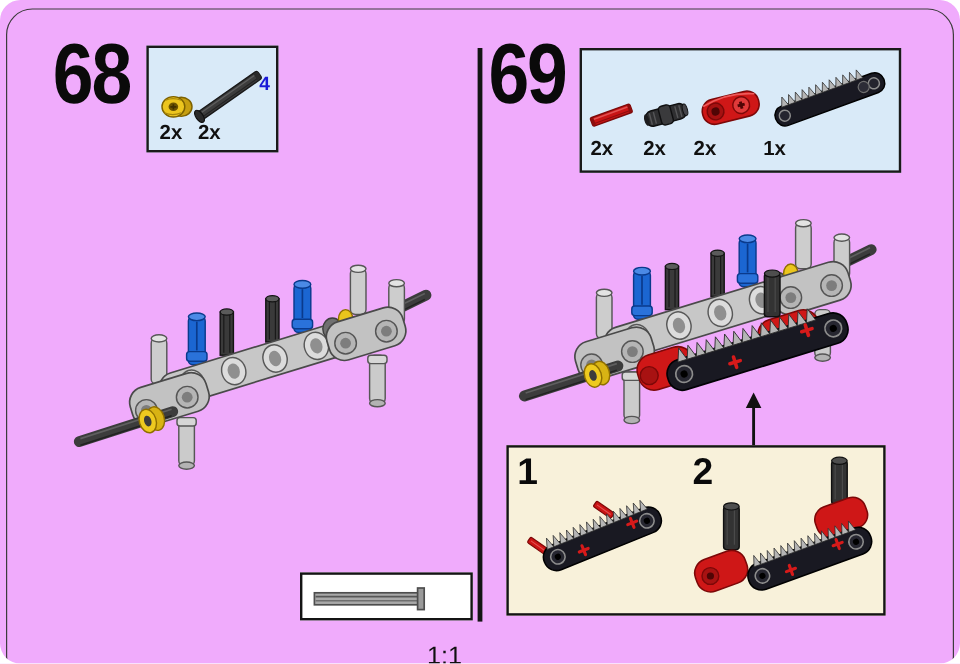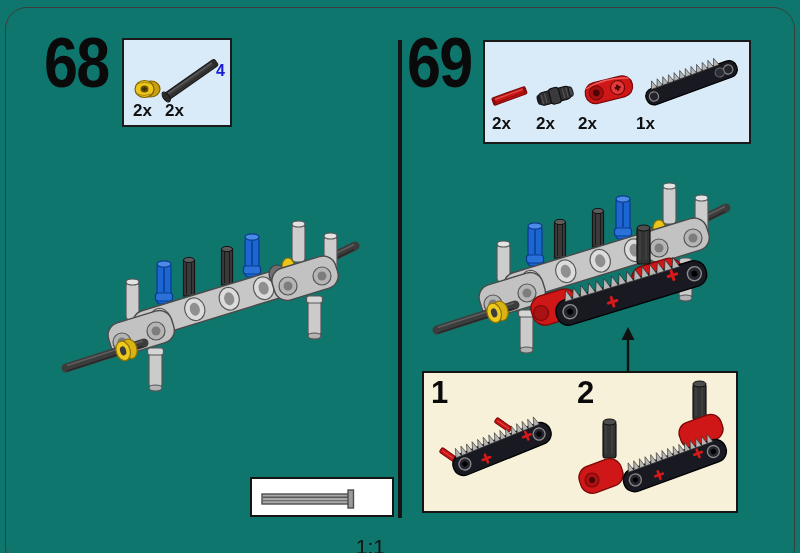--- a/index.html
+++ b/index.html
@@ -1,18 +1,18 @@
 <!DOCTYPE html>
 <html><head>
 <meta charset="utf-8">
 <style>
   html,body{margin:0;padding:0;background:#fff;}
   #page{
-    position:relative;width:800px;height:553px;background:#0f766e;
-    overflow:hidden;font-family:"Liberation Sans",sans-serif;color:#111;
+    position:relative;width:800px;height:553px;background:#f0abfc;
+    overflow:hidden;font-family:"Liberation Sans",sans-serif;color:#111;border-radius:17px;
   }
   .page-border{
     position:absolute;left:5px;top:7px;width:788px;height:560px;
     border:1.6px solid #3c3c3c;border-radius:22px;pointer-events:none;
   }
   .step-number{
     position:absolute;font-size:71px;font-weight:bold;line-height:1;
     color:#0a0a0a;transform:scaleX(0.86);transform-origin:left top;
     letter-spacing:-2px;
   }

